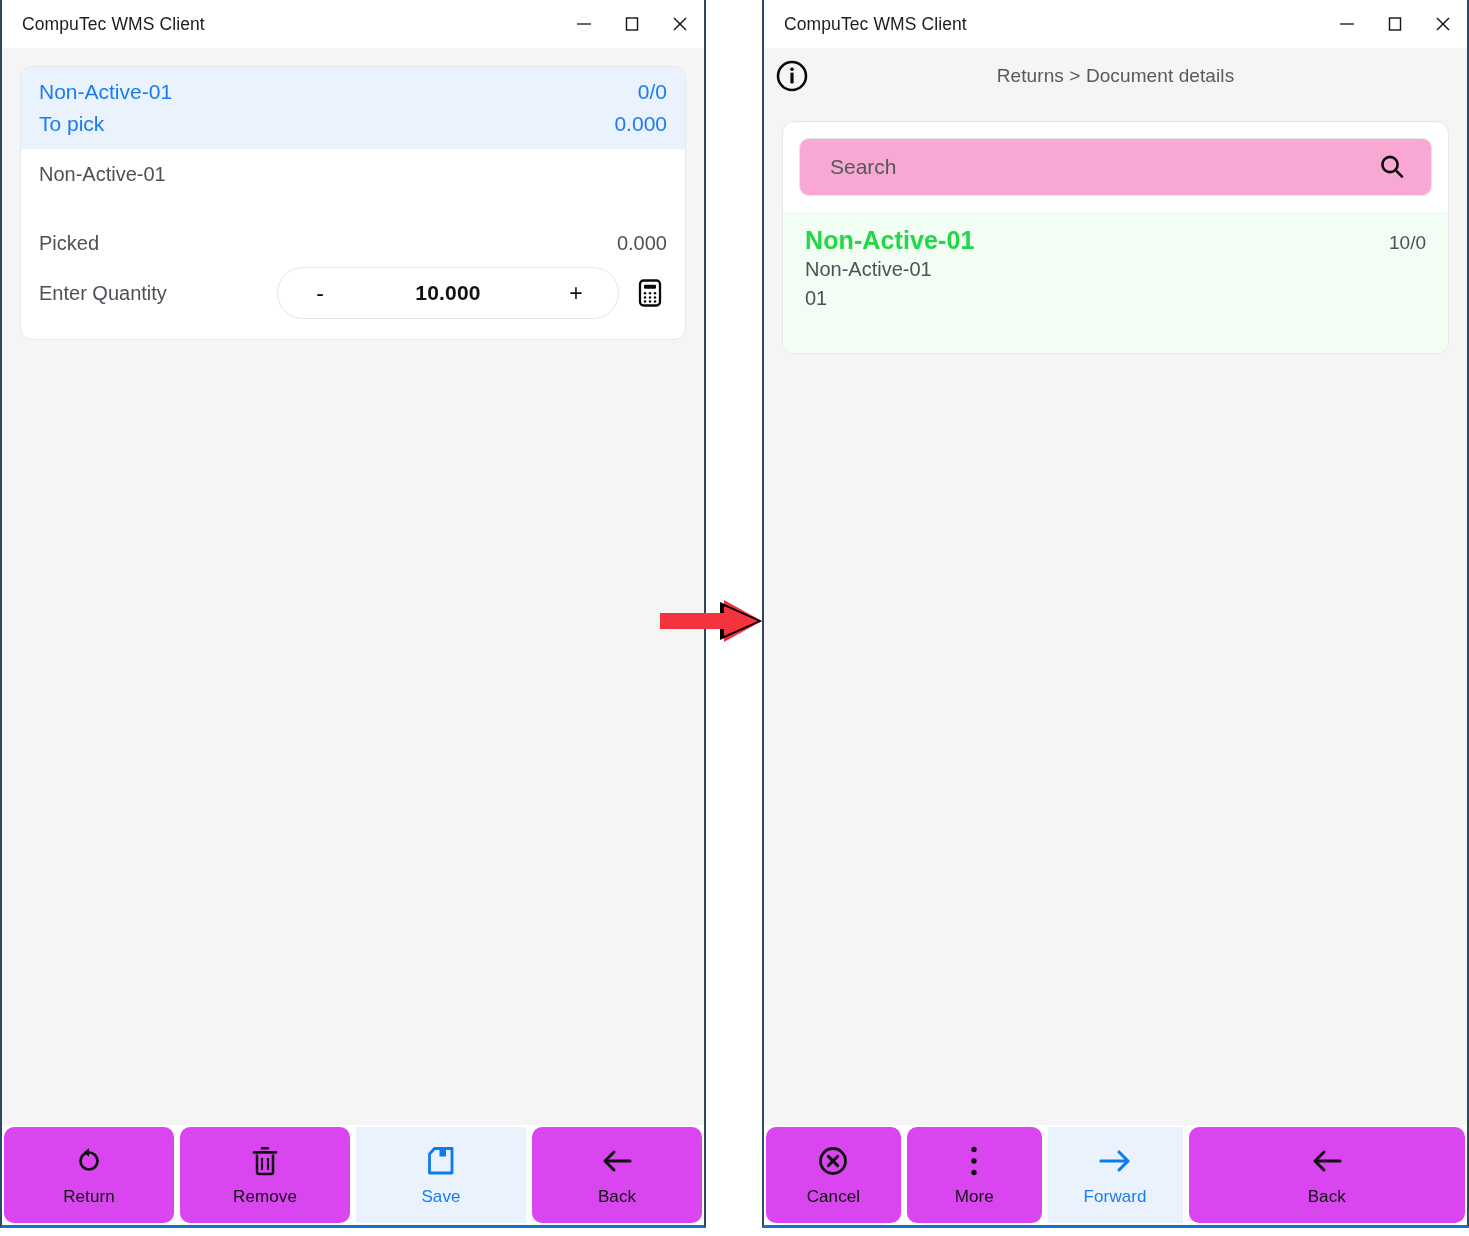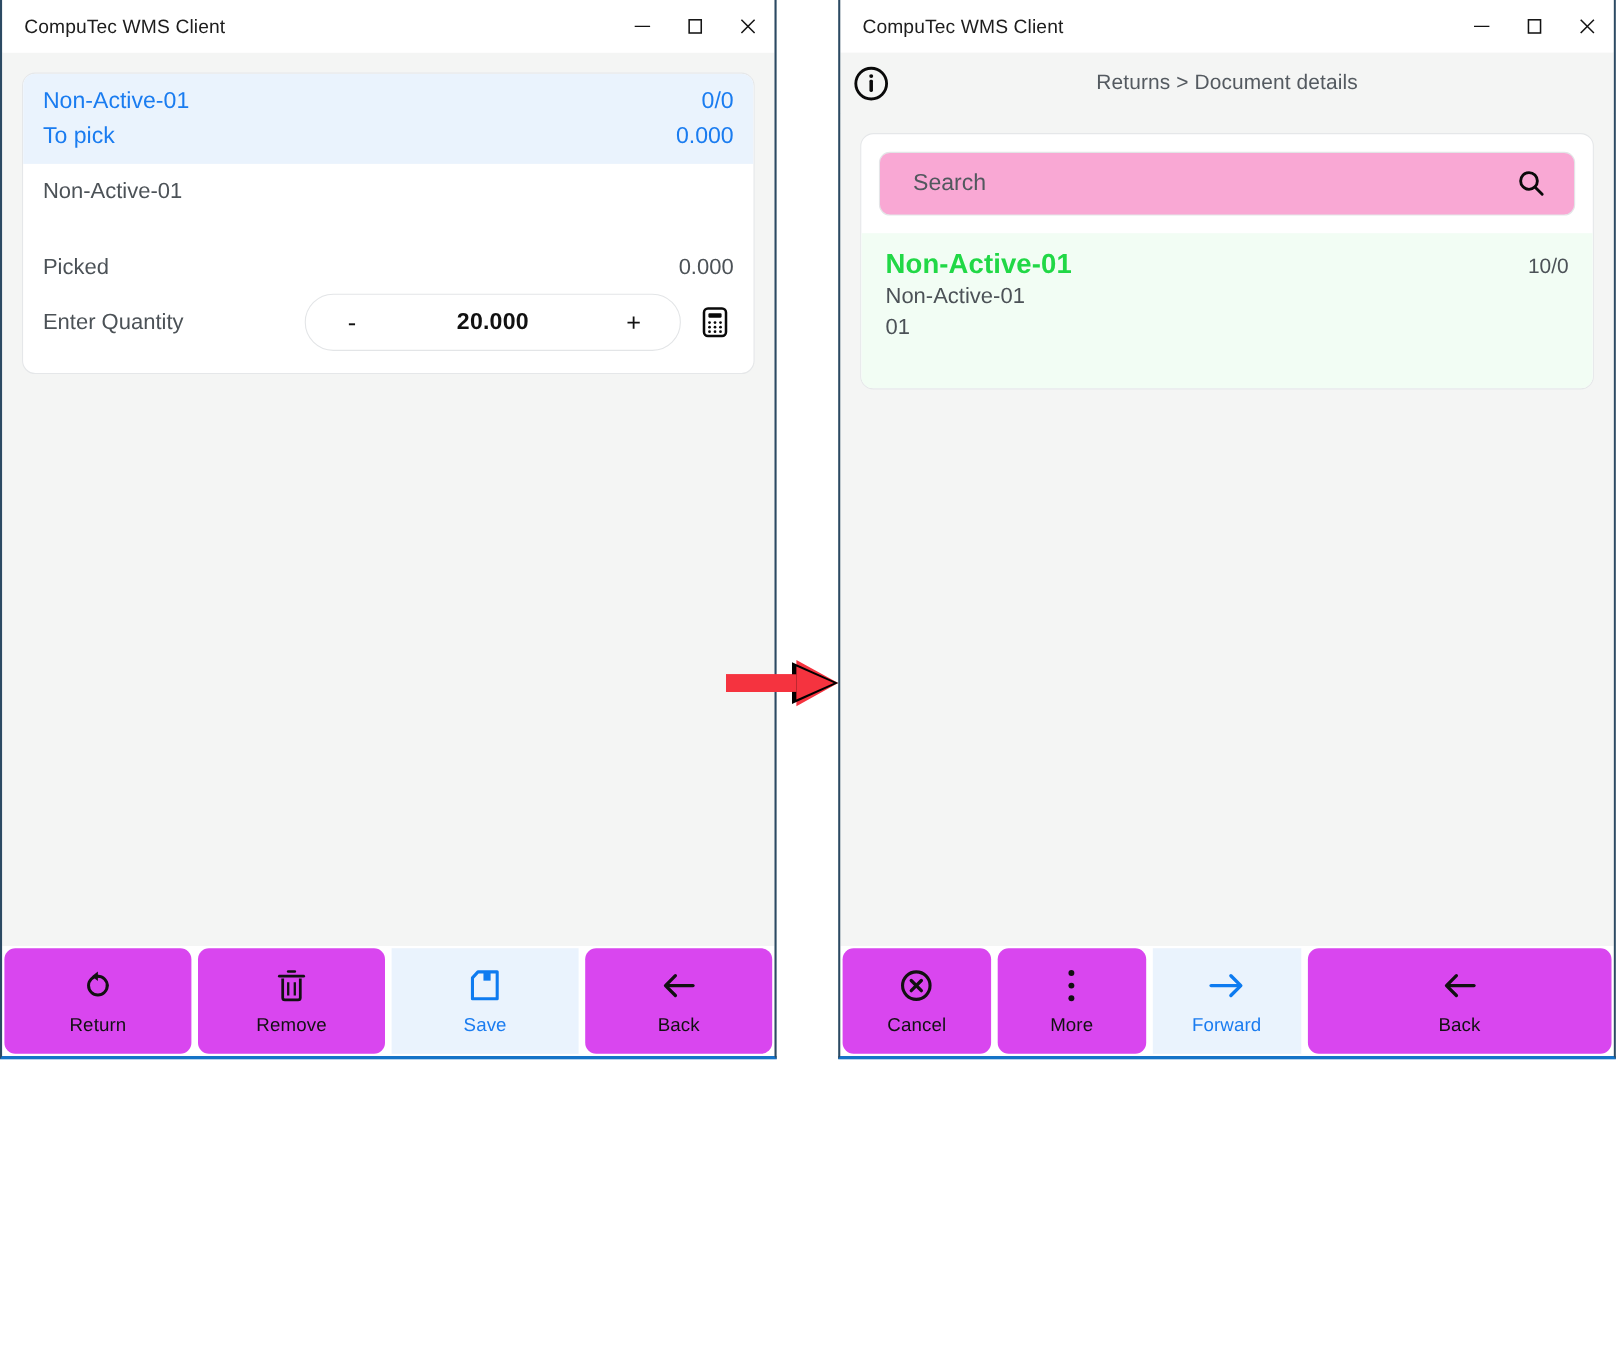--- a/index.html
+++ b/index.html
@@ -12,21 +12,21 @@
   .stage {
     position: relative;
     width: 1469px; height: 1236px;
     background: #ffffff;
   }
 
   
   .window {
     position: absolute;
     top: 0;
-    height: 963px;
+    height: 1228px;
     background: #f4f5f4;
     border-left: 2px solid #2c4a63;
     border-right: 2px solid #2c4a63;
     border-bottom: 3px solid #1573c7;
     display: flex;
     flex-direction: column;
     overflow: hidden;
   }
   .window-left  { left: 0px;   width: 706px; }
   .window-right { left: 762px; width: 707px; }
@@ -326,21 +326,21 @@
 
         <div class="picked-row">
           <span class="lbl">Picked</span>
           <span class="val">0.000</span>
         </div>
 
         <div class="qty-row">
           <span class="qty-label">Enter Quantity</span>
           <div class="stepper">
             <span class="sign">-</span>
-            <span class="qty-val">20.000</span>
+            <span class="qty-val">10.000</span>
             <span class="sign">+</span>
           </div>
           <div class="calc-btn">
             <svg width="30" height="30" viewBox="0 0 30 30">
               <rect x="5" y="2.5" width="20" height="25" rx="3.6" fill="none" stroke="#0a0a0a" stroke-width="2.3"></rect>
               <rect x="9" y="6.8" width="12" height="4" rx="1" fill="#0a0a0a"></rect>
               <g fill="#0a0a0a">
                 <circle cx="10" cy="15.2" r="1.25"></circle>
                   <circle cx="15" cy="15.2" r="1.25"></circle>
                   <circle cx="20" cy="15.2" r="1.25"></circle>

